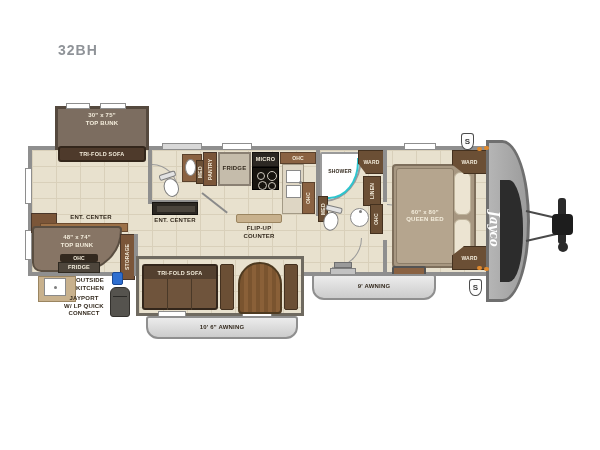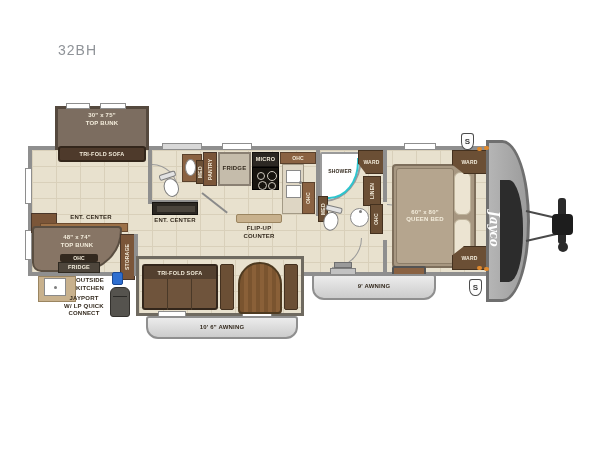--- a/index.html
+++ b/index.html
@@ -32,21 +32,21 @@
   .toilet-tank{background:#e2e2e2;border:1px solid #7d7d7d;border-radius:2px;}
   .sink{background:#ffffff;border:1px solid #8a8a8a;}
   .dot{background:#7d7d7d;border-radius:50%;}
   .burner{position:absolute;border:1px solid #cfcabf;border-radius:50%;}
 </style>
 </head>
 <body>
 
 <div id="canvas">
 
-  <div class="abs" style="left:58px;top:42px;font-size:14px;font-weight:normal;color:#8f9398;letter-spacing:1px;">32BH</div>
+  <div class="abs" style="left:58px;top:42px;font-size:14px;font-weight:bold;color:#8f9398;letter-spacing:1px;">32BH</div>
 
   <div class="abs floor" style="left:28px;top:146px;width:462px;height:130px;border:4px solid #8f8f8f;"></div>
 
   <div class="abs win" style="left:25px;top:168px;width:7px;height:36px;"></div>
   <div class="abs win" style="left:25px;top:230px;width:7px;height:30px;"></div>
 
   <div class="abs win" style="left:162px;top:143px;width:40px;height:7px;background:#d8d8d8;"></div>
   <div class="abs win" style="left:222px;top:143px;width:30px;height:7px;"></div>
   <div class="abs win" style="left:404px;top:143px;width:32px;height:7px;"></div>
 

